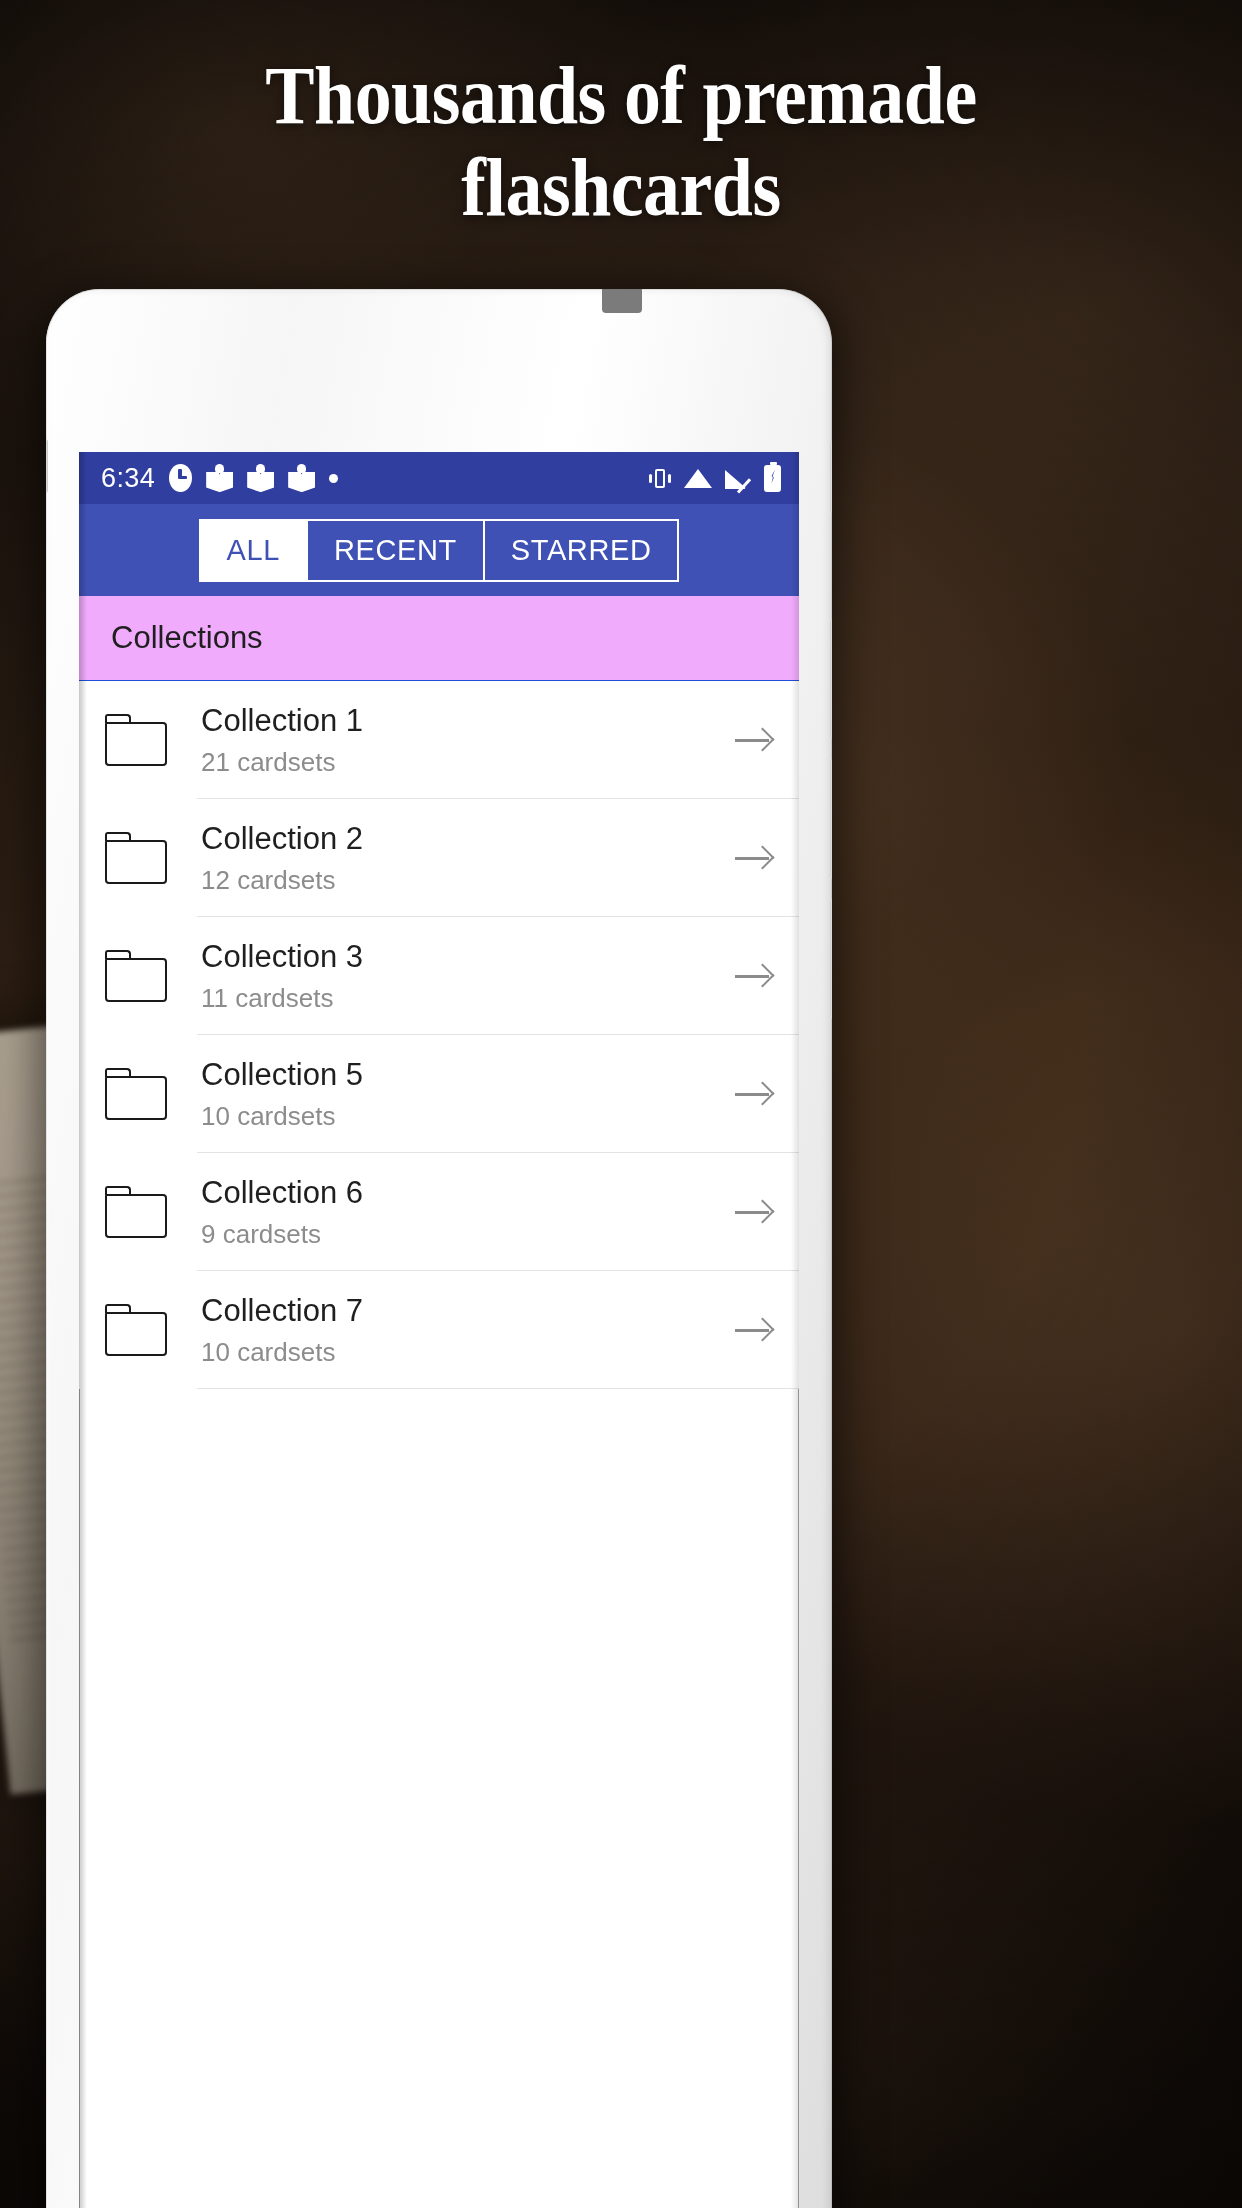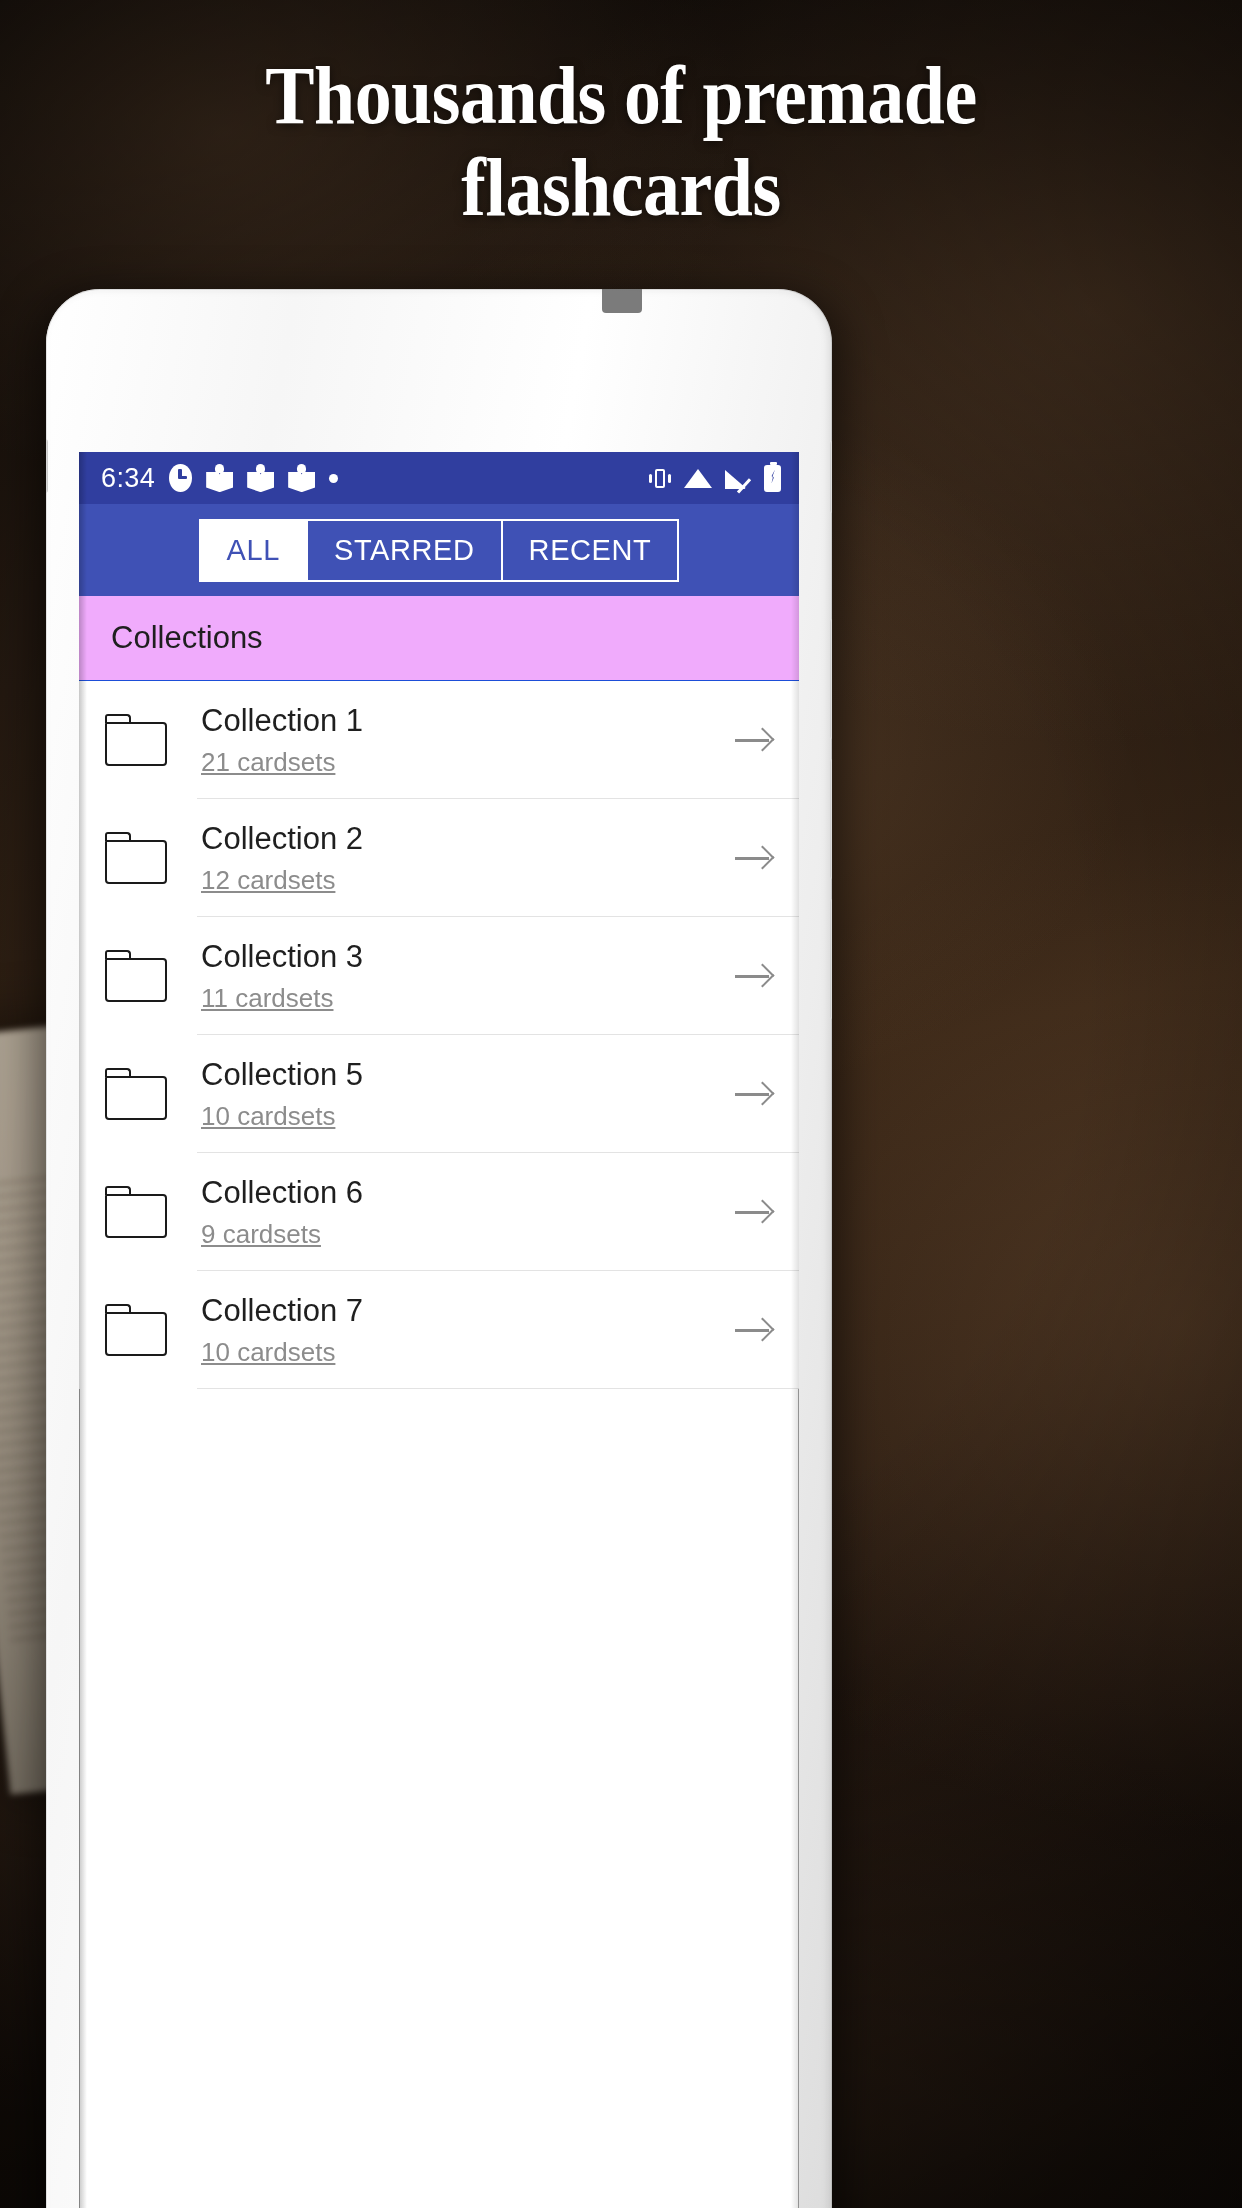--- a/index.html
+++ b/index.html
@@ -229,21 +229,21 @@
   .folder-ic .tab-top {
     position:absolute; left:0; top:0; width:26px; height:9px;
     border:2.6px solid #1a1a1a; border-bottom:none; border-radius:3px 4px 0 0;
   }
   .folder-ic .body {
     position:absolute; left:0; top:8px; width:62px; height:44px;
     border:2.6px solid #1a1a1a; border-radius:2px 4px 4px 4px;
   }
   .row-text { flex:1 1 auto; display:flex; flex-direction:column; justify-content:center; }
   .row-title { font-size:31px; color:#1f1f1f; line-height:38px; }
-  .row-sub   { font-size:26px; color:#8c8c8c; line-height:34px; margin-top:5px;text-decoration:underline; }
+  .row-sub   { font-size:26px; color:#8c8c8c; line-height:34px; margin-top:5px; }
   .arrow-ic  { width:40px; height:30px; position:relative; flex:0 0 40px; }
   .arrow-ic .shaft {
     position:absolute; left:2px; top:14px; width:34px; height:2.6px; background:#8b8b8b;
   }
   .arrow-ic .head {
     position:absolute; right:2px; top:6px; width:17px; height:17px;
     border-top:2.6px solid #8b8b8b; border-right:2.6px solid #8b8b8b;
     transform:rotate(45deg);
   }
 
@@ -302,22 +302,22 @@
             </span>
           <span class="sb-ic ic-wifi"></span>
           <span class="sb-ic ic-signal"></span>
           <span class="sb-ic ic-batt"></span>
         </div>
       </div>
 
       <div id="tabbar">
         <div id="tabs">
           <div class="tab active">ALL</div>
+          <div class="tab">RECENT</div>
           <div class="tab">STARRED</div>
-          <div class="tab">RECENT</div>
         </div>
       </div>
 
       <div id="section-header">Collections</div>
 
       <div id="list">
 
         <div class="row">
           <span class="folder-ic">
               <span class="tab-top"></span>

